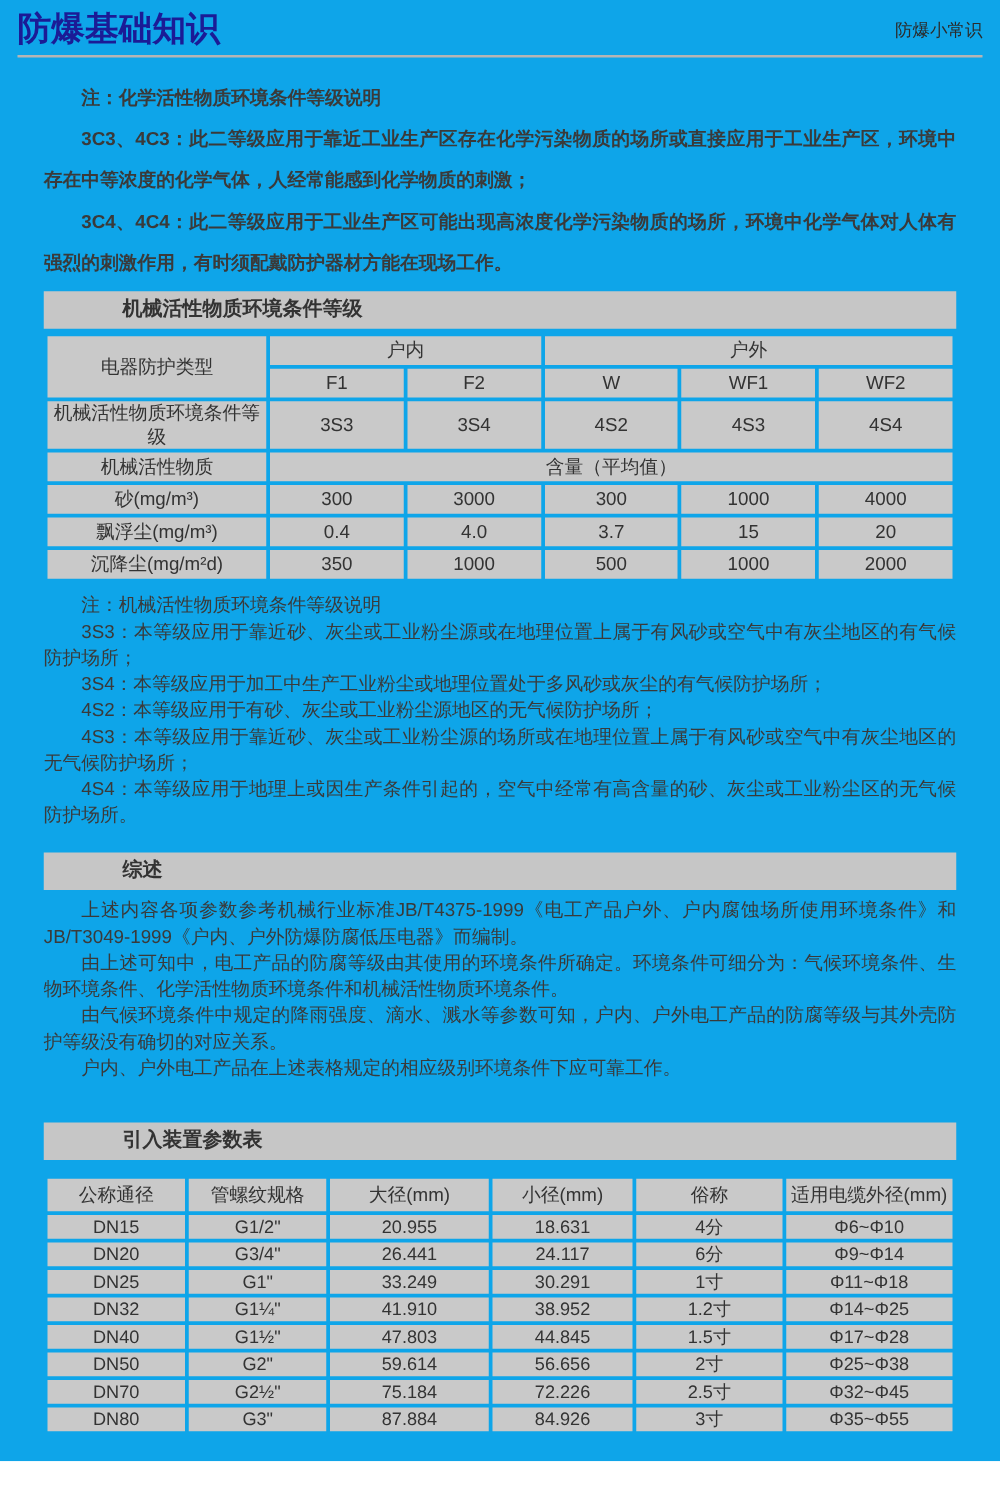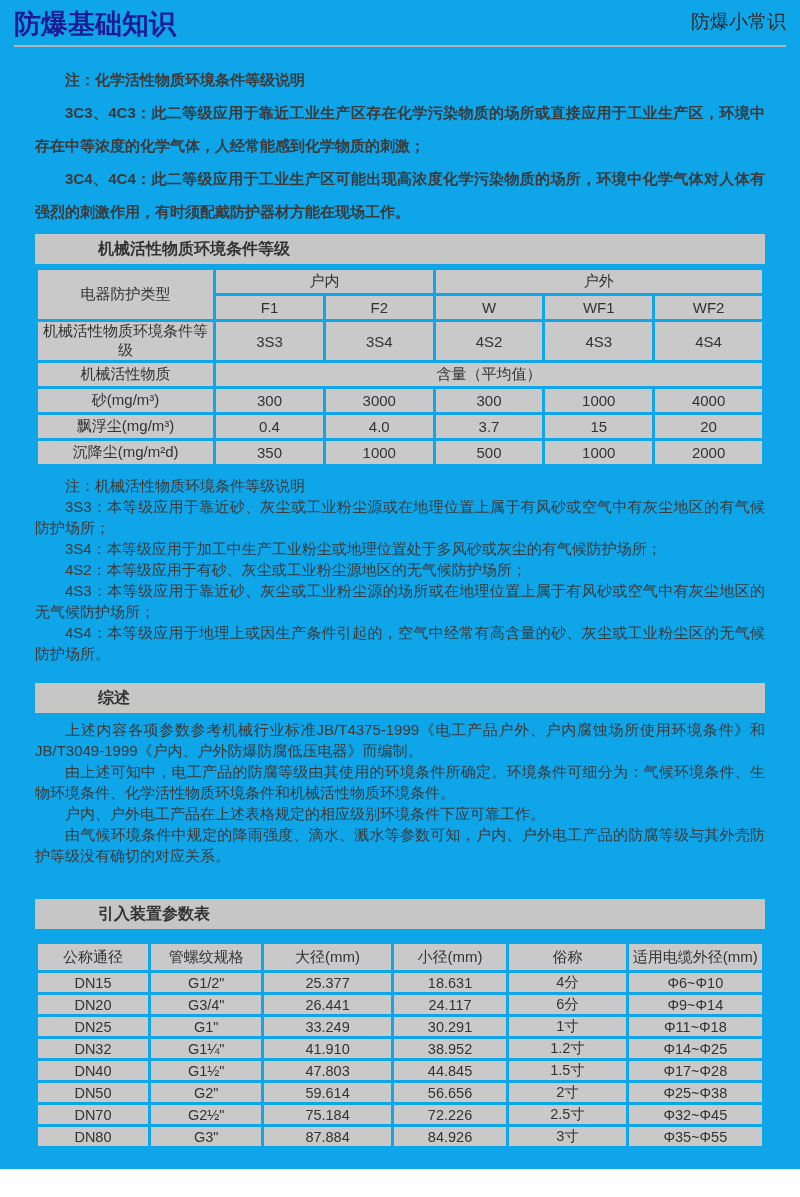--- a/index.html
+++ b/index.html
@@ -11,21 +11,21 @@
   }
   *{box-sizing:border-box;}
   html,body{margin:0;padding:0;background:#fff;}
   body{font-family:"Liberation Sans","DejaVu Sans",sans-serif;color:var(--text);}
   .page{width:800px;height:1169px;overflow:hidden;background:#0ea5e9;}
 
   
   .hdr{margin:0 14px;padding:9px 0 7px 0;border-bottom:2px solid var(--rule);
        display:flex;justify-content:space-between;align-items:flex-end;}
   .hdr .title{color:var(--title-blue);font-size:27px;font-weight:bold;line-height:28px;}
-  .hdr .sub{font-size:19px;color:#2b2b2b;padding-bottom:3px;text-align:center;}
+  .hdr .sub{font-size:14px;color:#2b2b2b;padding-bottom:3px;text-align:center;}
 
   .content{padding:0 35px;}
 
   
   .chem{margin-top:16px;}
   .chem p{margin:0;font-size:15px;line-height:33px;text-indent:2em;text-align:justify;font-weight:bold;}
   .notes{margin-top:8px;}
   .notes p{margin:0;font-size:15px;line-height:21px;text-indent:2em;text-align:justify;}
   .summary{margin-top:6px;}
   .summary p{margin:0;font-size:15px;line-height:21px;text-indent:2em;text-align:justify;}
@@ -125,21 +125,21 @@
     </table>
 
     <div class="notes">
       <p>注：机械活性物质环境条件等级说明</p>
       <span><p>3S3：本等级应用于靠近砂、灰尘或工业粉尘源或在地理位置上属于有风砂或空气中有灰尘地区的有气候防护场所；</p><p>3S4：本等级应用于加工中生产工业粉尘或地理位置处于多风砂或灰尘的有气候防护场所；</p><p>4S2：本等级应用于有砂、灰尘或工业粉尘源地区的无气候防护场所；</p><p>4S3：本等级应用于靠近砂、灰尘或工业粉尘源的场所或在地理位置上属于有风砂或空气中有灰尘地区的无气候防护场所；</p><p>4S4：本等级应用于地理上或因生产条件引起的，空气中经常有高含量的砂、灰尘或工业粉尘区的无气候防护场所。</p></span>
     </div>
 
     <div class="secbar mt2">综述</div>
 
     <div class="summary">
-      <span><p>上述内容各项参数参考机械行业标准JB/T4375-1999《电工产品户外、户内腐蚀场所使用环境条件》和JB/T3049-1999《户内、户外防爆防腐低压电器》而编制。</p><p>由上述可知中，电工产品的防腐等级由其使用的环境条件所确定。环境条件可细分为：气候环境条件、生物环境条件、化学活性物质环境条件和机械活性物质环境条件。</p><p>户内、户外电工产品在上述表格规定的相应级别环境条件下应可靠工作。</p><p>由气候环境条件中规定的降雨强度、滴水、溅水等参数可知，户内、户外电工产品的防腐等级与其外壳防护等级没有确切的对应关系。</p></span>
+      <span><p>上述内容各项参数参考机械行业标准JB/T4375-1999《电工产品户外、户内腐蚀场所使用环境条件》和JB/T3049-1999《户内、户外防爆防腐低压电器》而编制。</p><p>由上述可知中，电工产品的防腐等级由其使用的环境条件所确定。环境条件可细分为：气候环境条件、生物环境条件、化学活性物质环境条件和机械活性物质环境条件。</p><p>由气候环境条件中规定的降雨强度、滴水、溅水等参数可知，户内、户外电工产品的防腐等级与其外壳防护等级没有确切的对应关系。</p><p>户内、户外电工产品在上述表格规定的相应级别环境条件下应可靠工作。</p></span>
     </div>
 
     <div class="secbar mt3">引入装置参数表</div>
 
     <table class="gtable gland">
       <colgroup>
         <col style="width:15.5%">
           <col style="width:15.6%">
           <col style="width:17.8%">
         <col style="width:15.9%">
@@ -153,21 +153,21 @@
           <th>大径(mm)</th>
           <th>小径(mm)</th>
           <th>俗称</th>
           <th>适用电缆外径(mm)</th>
         </tr>
       </thead>
       <tbody>
           <tr>
             <td>DN15</td>
             <td>G1/2"</td>
-            <td>25.377</td>
+            <td>20.955</td>
             <td>18.631</td>
             <td>4分</td>
             <td>Φ6~Φ10</td>
           </tr>
           <tr>
             <td>DN20</td>
             <td>G3/4"</td>
             <td>26.441</td>
             <td>24.117</td>
             <td>6分</td>

